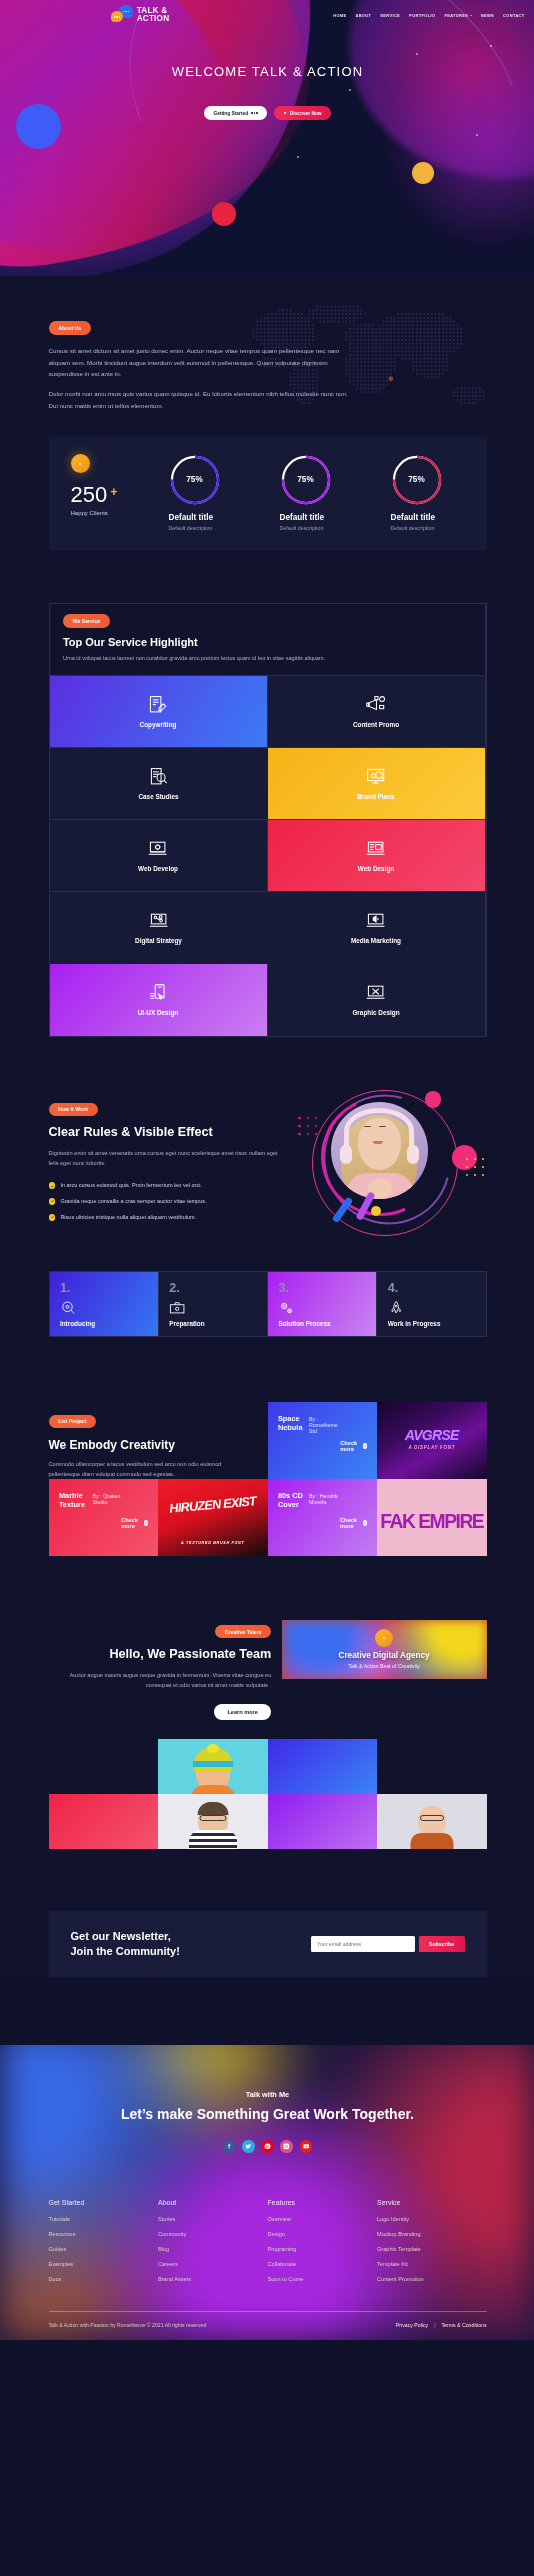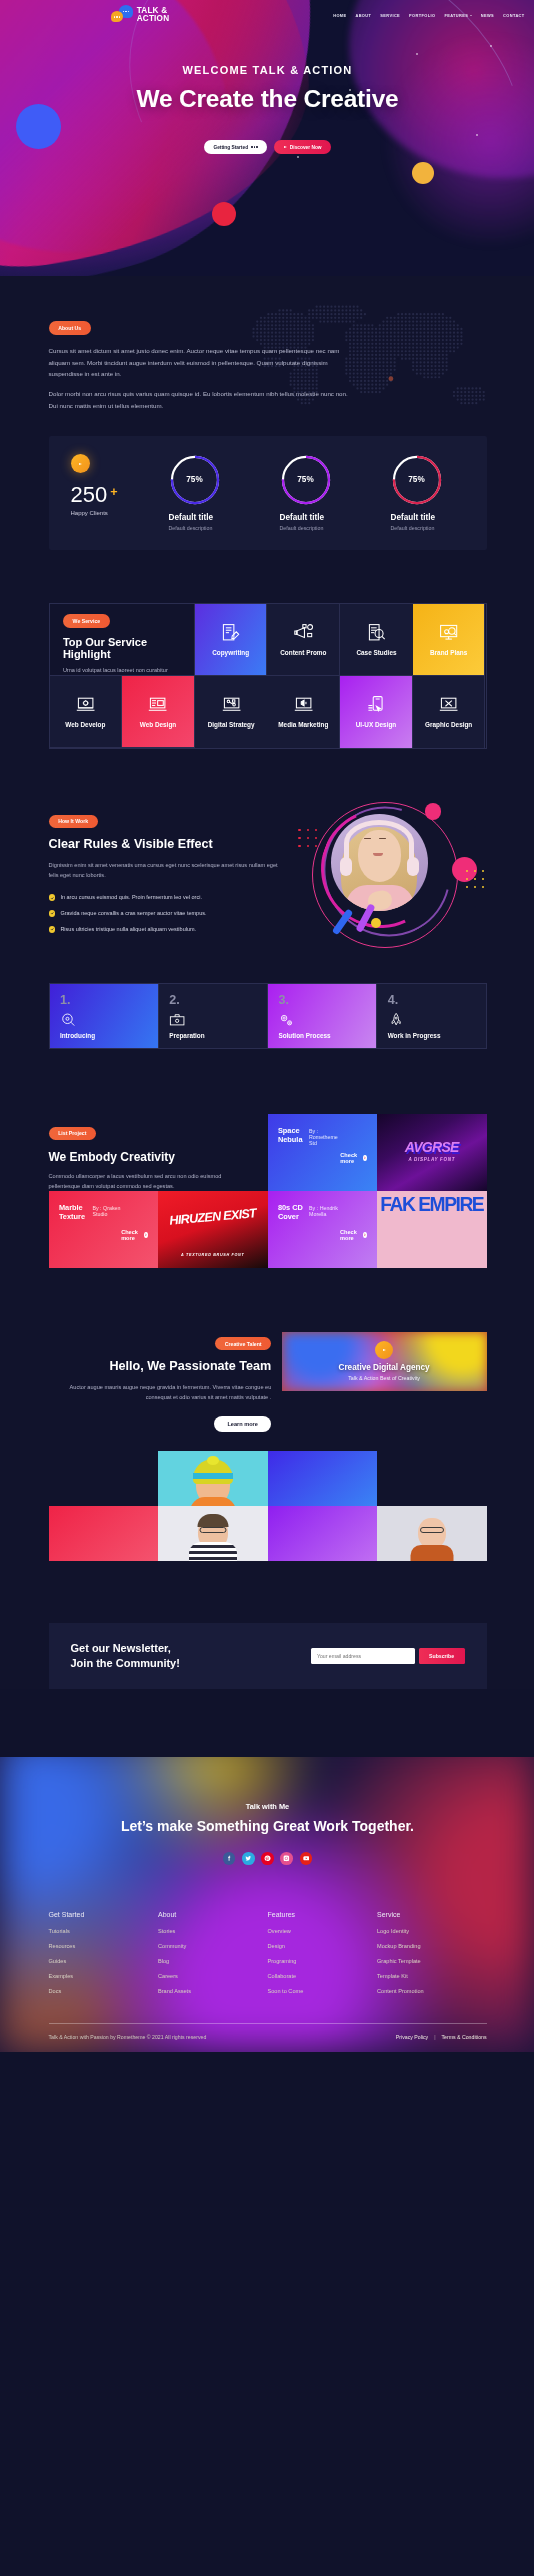--- a/index.html
+++ b/index.html
@@ -81,21 +81,21 @@
   .logo-text { font-size:8.2px; font-weight:700; line-height:8.2px; letter-spacing:0.2px; }
   .nav { margin-left:auto; margin-right:10.4px; display:flex; align-items:center; gap:9px; }
   .nav a { color:#e8e8f5; font-size:3.9px; letter-spacing:0.4px; text-decoration:none;
     font-weight:600; display:flex; align-items:center; gap:1.5px; }
   .nav .caret { width:0; height:0; border-left:1.5px solid transparent;
     border-right:1.5px solid transparent; border-top:1.9px solid #e8e8f5; }
 
   .hero-content { position:absolute; left:0; top:0; width:535px; height:276px;
     display:flex; flex-direction:column; align-items:center; justify-content:flex-start;
     padding-top:64px; z-index:5; }
-  .hero-welcome { font-size:11px; font-weight:700; letter-spacing:1.2px; color:#fff; }
+  .hero-welcome { font-size:13px; font-weight:400; letter-spacing:1.2px; color:#fff; }
   .hero-title { font-size:24.5px; font-weight:700; margin-top:9px; letter-spacing:-0.2px;
     text-shadow:0 1.5px 12px rgba(0,0,0,.4); }
   .hero-btns { margin-top:27px; display:flex; gap:6.7px; align-items:center; }
   .btn-start { background:#fff; color:#17182f; font-size:4.8px; font-weight:700;
     padding:4.5px 9.7px; border-radius:15px; display:flex; align-items:center; gap:3px; }
   .btn-start .dot3 { display:flex; gap:1.1px; }
   .btn-start .dot3 i { width:1.5px; height:1.5px; border-radius:50%; background:#17182f; display:block; }
   .btn-discover { background:linear-gradient(90deg,#ef2d56,#e0164f); color:#fff;
     font-size:4.8px; font-weight:700; padding:4.5px 9.7px; border-radius:15px;
     display:flex; align-items:center; gap:3px; }
@@ -128,21 +128,21 @@
   .ring { width:52px; height:52px; position:relative; }
   .ring svg { transform:rotate(-90deg); }
   .ring-pct { position:absolute; inset:0; display:flex; align-items:center;
     justify-content:center; font-size:8.2px; font-weight:700; }
   .ring-title { font-size:8.2px; font-weight:700; margin-top:7.4px; }
   .ring-desc { font-size:5.3px; color:#9a9cb5; margin-top:2.2px; }
 
   
   .services { padding:53px 0 0; background:#11132c; }
   .svc-grid { width:438px; margin:0 auto; display:grid;
-    grid-template-columns:repeat(6,1fr); border:0.7px solid #2a2d50; }
+    grid-template-columns:repeat(2,1fr); border:0.7px solid #2a2d50; }
   .svc-cell { height:72px; border-right:0.7px solid #2a2d50; border-bottom:0.7px solid #2a2d50;
     display:flex; flex-direction:column; align-items:center; justify-content:center;
     gap:6.7px; background:#171a36; }
   .svc-cell:nth-child(4n) { border-right:none; }
   .svc-grid > :nth-last-child(-n+4) { border-bottom:none; }
   .svc-intro { grid-column:span 2; height:72px; background:#11132c; border-right:0.7px solid #2a2d50;
     border-bottom:0.7px solid #2a2d50; padding:10.4px 13.4px 0 13.4px; display:flex;
     flex-direction:column; justify-content:flex-start; align-items:flex-start; }
   .svc-intro h2 { font-size:11px; font-weight:700; margin-top:8.2px; }
   .svc-intro p { font-size:5.5px; line-height:1.75; color:#b0b2c8; margin-top:6px; }
@@ -400,21 +400,20 @@
             <span>NEWS</span>
           </a>
         <a href="#">
             <span>CONTACT</span>
           </a>
       </nav>
     </div>
 
     <div class="hero-content">
       <div class="hero-welcome">WELCOME TALK &amp; ACTION</div>
-      <h1 class="hero-title">We Create the Creative</h1>
       <div class="hero-btns">
         <div class="btn-start">
           <span>Getting Started</span>
           <span class="dot3">
               <i></i>
               <i></i>
               <i></i>
             </span>
         </div>
         <div class="btn-discover">
@@ -1656,21 +1655,21 @@
         <div class="proj-more">
           <span>Check more</span>
           <span class="arr">
               <svg viewBox="0 0 10 10" fill="none" stroke="#e0164f" stroke-width="1.6">
                 <path d="M3.4 2.6L6.4 5l-3 2.4"></path>
               </svg>
             </span>
         </div>
       </div>
       <div class="proj-thumb th-cd">
-        <div class="th-txt" style="top:3px;font-size:19.3px;color:#1d4ed8;font-style:normal;letter-spacing:-1.5px;">FAK EMPIRE</div>
+        <div class="th-txt" style="top:32px;font-size:19.3px;color:#a21caf;font-style:normal;letter-spacing:-1.5px;">FAK EMPIRE</div>
       </div>
     </div>
   </section>
 
   <section class="team">
     <div class="team-row">
       <div class="team-left">
         <span class="badge-pill">Creative Talent</span>
         <h2>Hello, We Passionate Team</h2>
         <p>Auctor augue mauris augue neque gravida in fermentum. Viverra vitae congue eu consequat  et odio varius sit amet mattis vulputate .</p>

